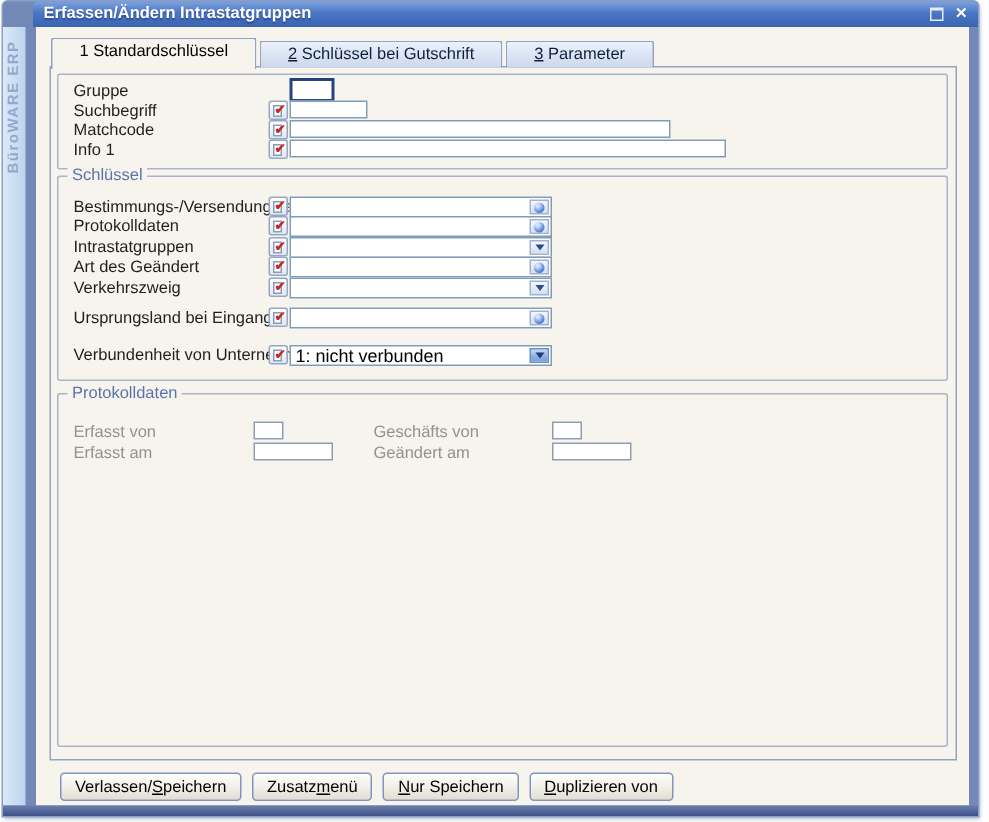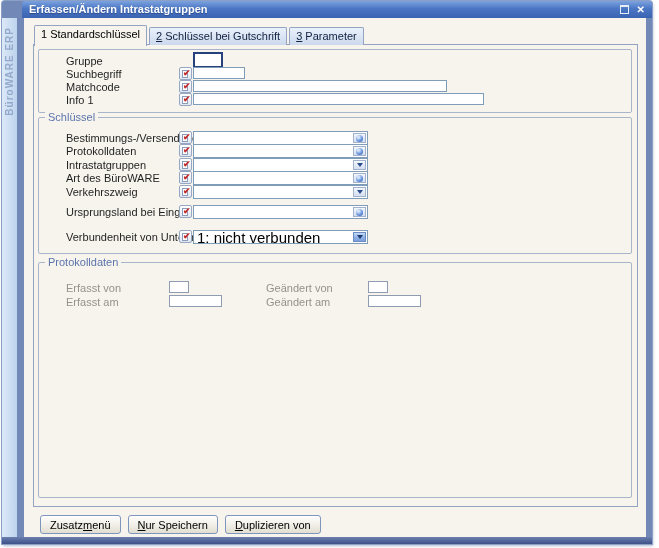--- a/index.html
+++ b/index.html
@@ -50,21 +50,21 @@
   }
 
   
   .client{
     position:absolute;left:22px;top:17px;right:6px;bottom:7px;
     background:#F6F4ED;
   }
   .tabbar{position:absolute;left:10px;top:5px;height:22px;display:flex;align-items:flex-end;z-index:3;}
   .tab{
     border:1px solid #93A3C2;border-bottom:none;border-radius:2px 2px 0 0;
-    padding:2px 6px;margin-right:2px;line-height:13px;height:13px;
+    padding:2px 18px;margin-right:2px;line-height:13px;height:13px;
     background:linear-gradient(#EAF1FB,#CCD9ED);color:#10203F;cursor:default;
   }
   .tab.active{
     background:#F6F4ED;height:15px;padding-bottom:3px;color:#000;
     position:relative;z-index:4;margin-bottom:-1px;
   }
   .panel{
     position:absolute;left:9px;top:26px;right:8px;bottom:30px;
     border:1px solid #93A3C2;background:#F6F4ED;
   }
@@ -76,21 +76,21 @@
   }
   #group-general{top:4px;height:62px;}
   #group-schluessel{top:72px;height:135px;}
   #group-protokoll{top:217px;height:234px;}
   .group-title{
     position:absolute;top:-7px;left:6px;background:#F6F4ED;padding:0 3px;
     color:#5C74AC;line-height:13px;
   }
 
   .frow{position:absolute;left:0;right:0;height:14px;}
-  .lbl{position:absolute;left:10px;top:1px;line-height:12px;white-space:nowrap;margin-left:17px;}
+  .lbl{position:absolute;left:10px;top:1px;line-height:12px;white-space:nowrap;}
   .lbl.dim{color:#93938B;}
   .lbl.dim2{position:absolute;left:210px;top:1px;line-height:12px;color:#93938B;white-space:nowrap;}
 
   .tinput{
     position:absolute;left:154px;top:0;height:12px;box-sizing:border-box;
     border:1px solid #7F9DB9;background:#fff;padding:0 2px;font-size:11px;
     font-family:"Liberation Sans",sans-serif;
   }
   .tinput.focused{border:2px solid #26427E;height:16px;top:-2px;}
   .tinput.proto{border-color:#8E9BB0;}
@@ -104,21 +104,21 @@
   .icon-btn .pg{position:absolute;left:2px;top:2px;width:6px;height:8px;background:#fff;border:1px solid #8C9CB8;box-sizing:border-box;}
   .icon-btn .chk{position:absolute;left:3px;top:-2px;font-size:9px;line-height:14px;color:#C22A2A;font-weight:bold;}
 
   
   .combo{
     position:absolute;left:154px;top:0;width:175px;height:14px;box-sizing:border-box;
     border:1px solid #7F9DB9;background:#fff;
   }
   .combo input{
     position:absolute;left:0;top:0;width:158px;height:12px;border:none;outline:none;
-    padding:0 3px;font-size:15px;background:transparent;box-sizing:border-box;
+    padding:0 3px;font-size:12px;background:transparent;box-sizing:border-box;
     font-family:"Liberation Sans",sans-serif;
   }
   .cbtn{
     position:absolute;top:1px;right:1px;width:13px;height:10px;box-sizing:border-box;
     display:flex;align-items:center;justify-content:center;padding:0;cursor:default;
   }
   .cbtn.sphere{background:linear-gradient(#F4F8FD,#D3DEF0);border:1px solid #A3B2CC;}
   .ball{width:7px;height:7px;border-radius:50%;
     background:radial-gradient(circle at 35% 30%,#D4E3FA 15%,#6C96DE 55%,#2E57A8);}
   .cbtn.drop{background:linear-gradient(#F4F8FD,#D3DEF0);border:1px solid #A3B2CC;}
@@ -245,21 +245,21 @@
             </button>
           <span class="combo">
             <input style="">
             <span class="cbtn drop">
                 <span class="tri"></span>
               </span>
           </span>
         </div>
 
         <div class="frow" style="top:53px">
-          <span class="lbl">Art des BüroWARE</span>
+          <span class="lbl">Art des Geändert</span>
           <button class="icon-btn">
               <span class="pg"></span>
               <span class="chk">✔</span>
             </button>
           <span class="combo">
             <input style="">
             <span class="cbtn sphere">
                 <span class="ball"></span>
               </span>
           </span>
@@ -307,36 +307,37 @@
           </span>
         </div>
       </div>
 
       <div class="group" id="group-protokoll">
         <span class="group-title">Protokolldaten</span>
 
         <div class="frow" style="top:18px">
           <span class="lbl dim">Erfasst von</span>
           <input class="tinput proto pinput-l w20" style="">
-          <span class="lbl dim2">Geändert von</span>
+          <span class="lbl dim2">Geschäfts von</span>
           <input class="tinput proto pinput-r w20" style="">
         </div>
 
         <div class="frow" style="top:32px">
           <span class="lbl dim">Erfasst am</span>
           <input class="tinput proto pinput-l w53" style="">
           <span class="lbl dim2">Geändert am</span>
           <input class="tinput proto pinput-r w53" style="">
         </div>
 
       </div>
 
     </div>
 
     <div class="footer">
+      <button class="btn">Verlassen/<u>S</u>peichern</button>
       <button class="btn">Zusatz<u>m</u>enü</button>
       <button class="btn"><u>N</u>ur Speichern</button>
       <button class="btn"><u>D</u>uplizieren von</button>
     </div>
 
   </div>
 
   <div class="bottom-bar"></div>
 </div>
 

